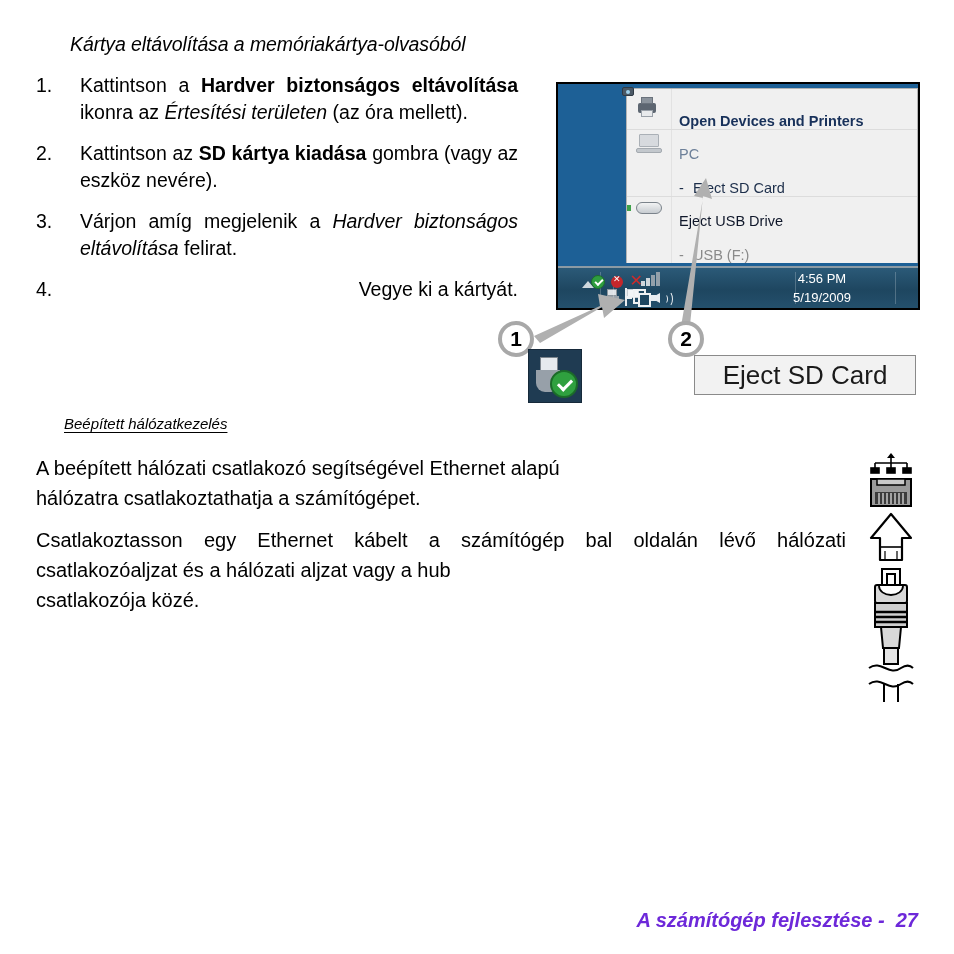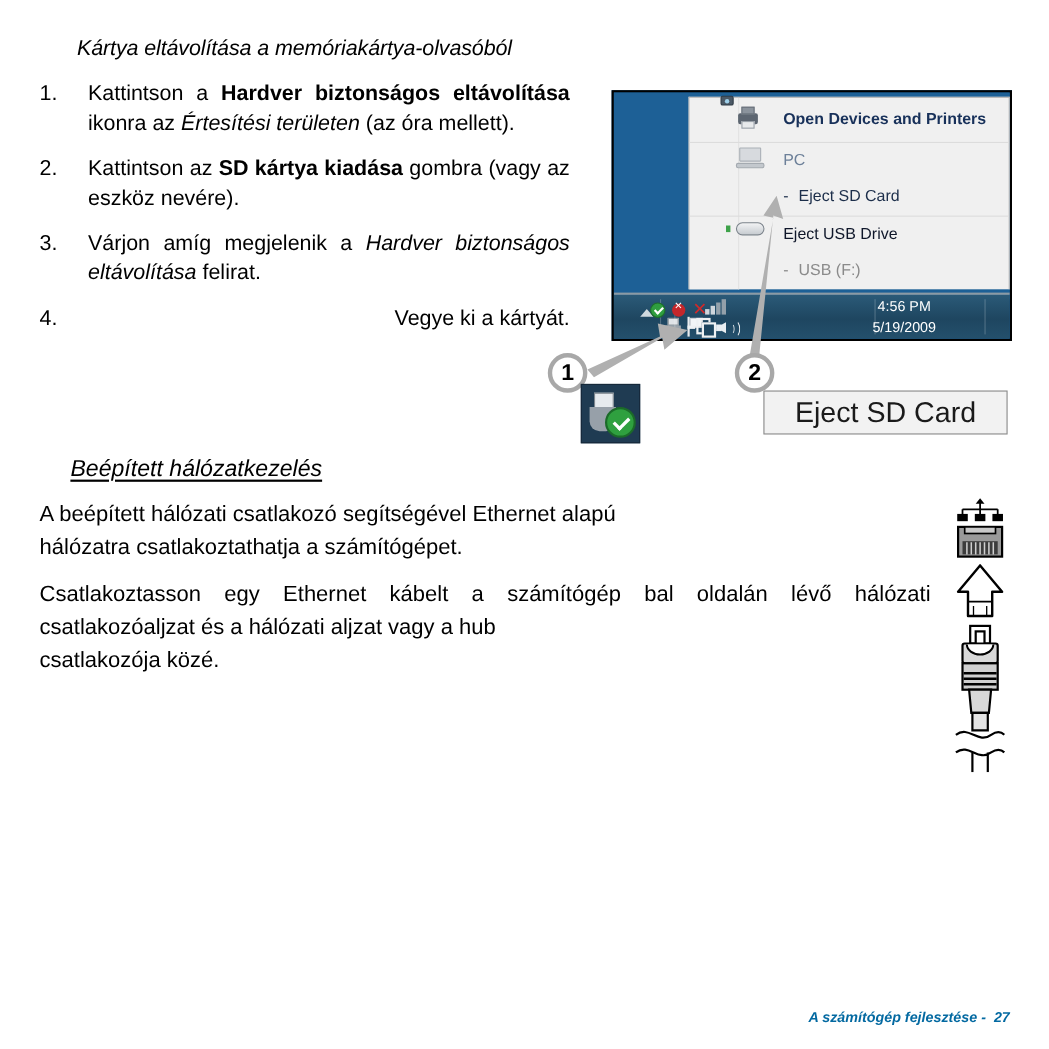--- a/index.html
+++ b/index.html
@@ -62,45 +62,45 @@
   .step .body.nojustify { text-align: right; }
   .step b { font-weight: bold; }
   .step i { font-style: italic; }
 
   
   .subheading {
     position: absolute;
     left: 64px;
     top: 415px;
     font-style: italic;
-    font-size: 21px;
+    font-size: 15px;
     text-decoration: underline;
     text-underline-offset: 3px;
   }
   .para {
     position: absolute;
     left: 36px;
     width: 810px;
     font-size: 20px;
     line-height: 30px;
     text-align: justify;
   }
   .para.p1 { top: 453px; }
   .para.p2 { top: 525px; }
   .para .last { display: block; text-align: left; }
 
   
   .footer {
     position: absolute;
     right: 36px;
     bottom: 22px;
-    font-size: 13px;
+    font-size: 20px;
     font-style: italic;
     font-weight: bold;
-    color: #0369a1;
+    color: #6d28d9;
     white-space: pre;
   }
 
   
   .shot {
     position: absolute;
     left: 556px;
     top: 82px;
     width: 364px;
     height: 228px;
@@ -176,26 +176,25 @@
     border-right: 1px solid #e2e2e2;
   }
   .menu-section {
     position: relative;
     padding: 0;
   }
   .menu-section + .menu-section { border-top: 1px solid #dcdcdc; }
   .menu-row {
     position: relative;
     display: flex;
-    align-items: center;
+    align-items: flex-end;
     min-height: 30px;
     padding-left: 52px;
     padding-right: 8px;
     box-sizing: border-box;
-    margin-left: 33px;
   }
   .menu-row.title {
     min-height: 40px;
     font-weight: bold;
     font-size: 14.5px;
     color: #18315a;
   }
   .menu-row.group {
     min-height: 32px;
     font-size: 14.5px;

